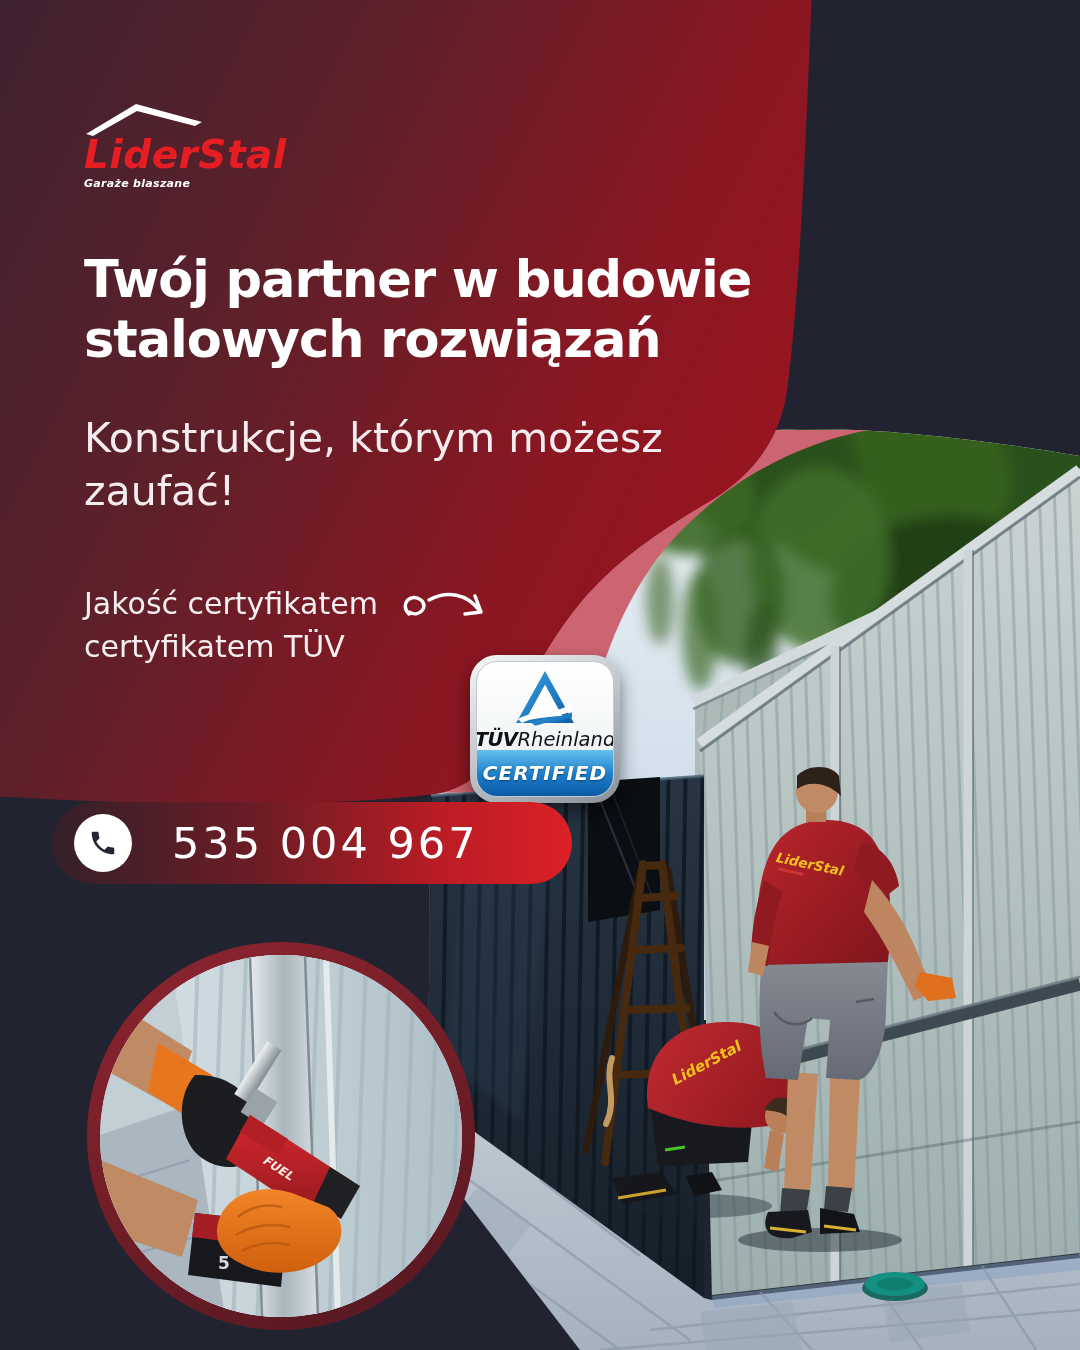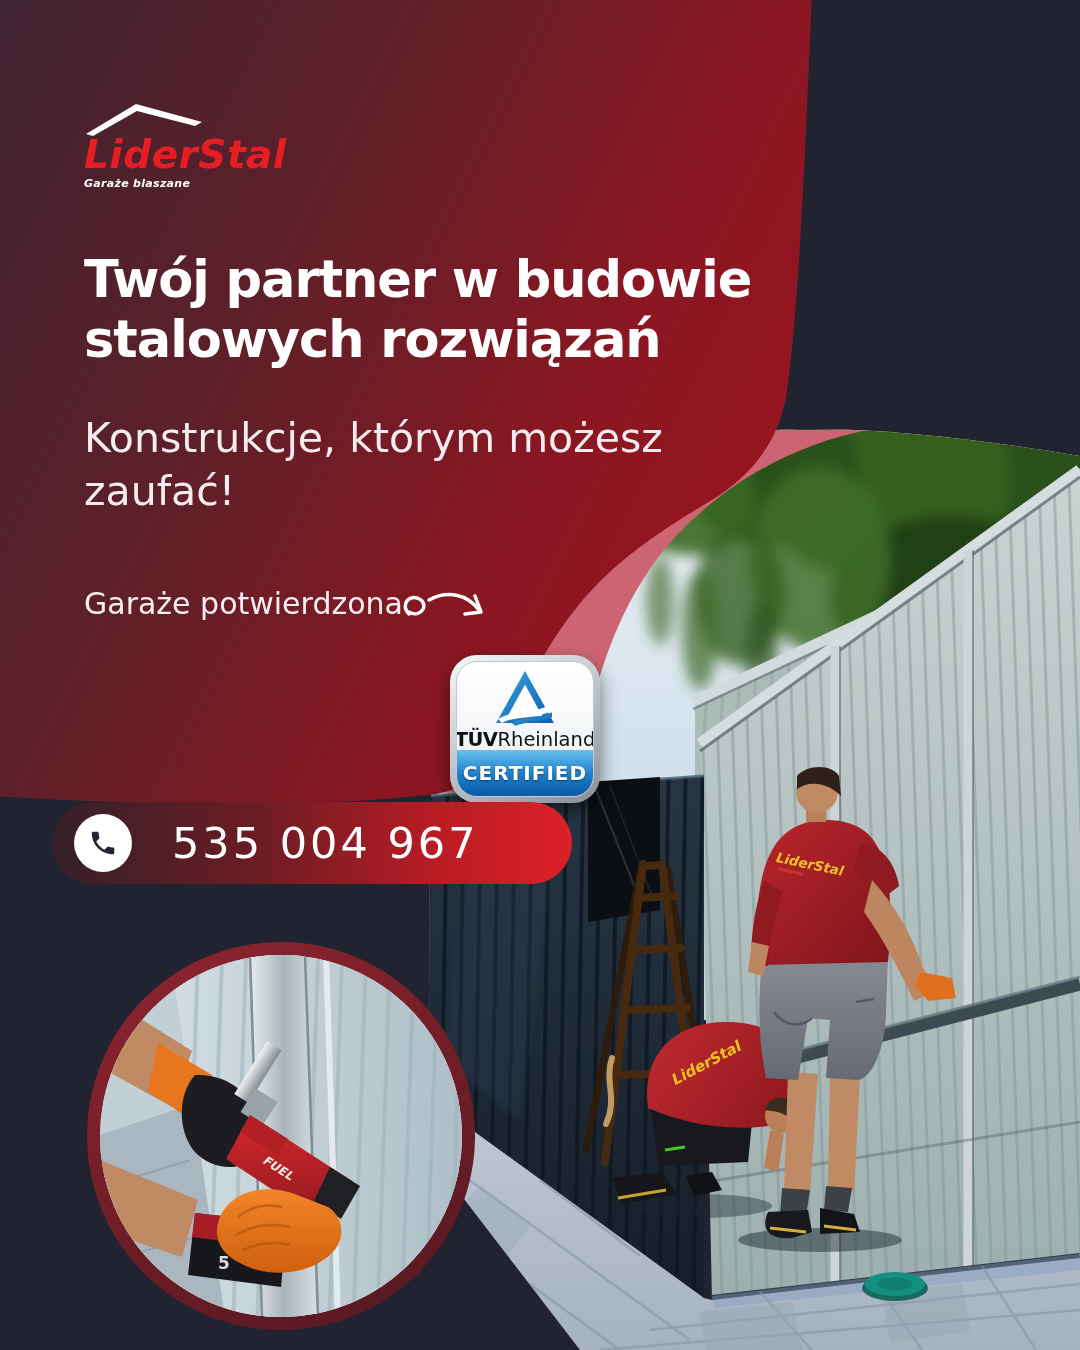--- a/index.html
+++ b/index.html
@@ -14,23 +14,23 @@
   .logo .tagline{font-size:11px;font-weight:bold;font-style:italic;color:#ffffff;margin-top:3px;letter-spacing:0.3px;}
 
   
   .headline{left:84px;top:250px;width:760px;color:#fff;font-weight:bold;
             font-size:51px;line-height:60px;letter-spacing:-1px;}
   .subheadline{left:84px;top:412px;width:640px;color:#f4ecef;font-size:41px;line-height:53px;font-weight:normal;}
   .quality{left:84px;top:582px;width:360px;color:#f6eff1;font-size:30px;line-height:43px;font-weight:normal;}
   .arrow-doodle{left:393px;top:584px;width:110px;height:60px;}
 
   
-  .badge{left:450px;top:655px;width:150px;height:148px;border-radius:27px;
+  .badge{left:470px;top:655px;width:150px;height:148px;border-radius:27px;
          background:linear-gradient(150deg,#f7f9fa 0%,#c9ced3 40%,#878f97 100%);
-         box-shadow:0 8px 18px rgba(0,0,0,.5);padding:6px;box-sizing:border-box;}
+         box-shadow:0 8px 18px rgba(0,0,0,.5);padding:6px;box-sizing:border-box;font-style:italic;}
   .badge-inner{width:100%;height:100%;border-radius:21px;overflow:hidden;
          background:linear-gradient(180deg,#ffffff 0%,#f2f5f7 60%,#e4e9ed 100%);
          border:1px solid #c2c9cf;display:flex;flex-direction:column;align-items:center;box-sizing:border-box;}
   .badge-tri{margin-top:7px;height:62px;}
   .badge-brand{position:relative;font-size:19.5px;color:#101114;line-height:20px;margin-top:1px;white-space:nowrap;}
   .badge-brand b{font-weight:bold;letter-spacing:-0.5px;}
   .badge-bar{margin-top:auto;width:100%;height:48px;display:flex;align-items:center;justify-content:center;
          background:linear-gradient(180deg,#66c0ef 0%,#1b7cc9 55%,#0b5aa6 100%);
          color:#fff;font-weight:bold;font-size:20px;letter-spacing:1px;text-shadow:0 1px 2px rgba(0,0,0,.45);}
 
@@ -260,21 +260,22 @@
     <div>Konstrukcje, którym możesz</div>
     <div>zaufać!</div>
   </div>
 
   <div class="abs headline">
     <div>Twój partner w budowie</div>
     <div>stalowych rozwiązań</div>
   </div>
 
   <div class="abs quality">
-    <div>Garaże potwierdzona</div>
+    <div>Jakość certyfikatem</div>
+    <div>certyfikatem TÜV</div>
   </div>
 
   <svg class="abs arrow-doodle" viewBox="0 0 110 60">
     <g stroke="#ffffff" stroke-width="3.5" fill="none" stroke-linecap="round" stroke-linejoin="round">
       <path d="M16,30 C6,20 18,8 28,16 C36,23 26,34 16,28"></path>
       <path d="M36,16 C54,6 74,10 86,26"></path>
       <path d="M82,12 L88,28 L72,30"></path>
     </g>
   </svg>
 

